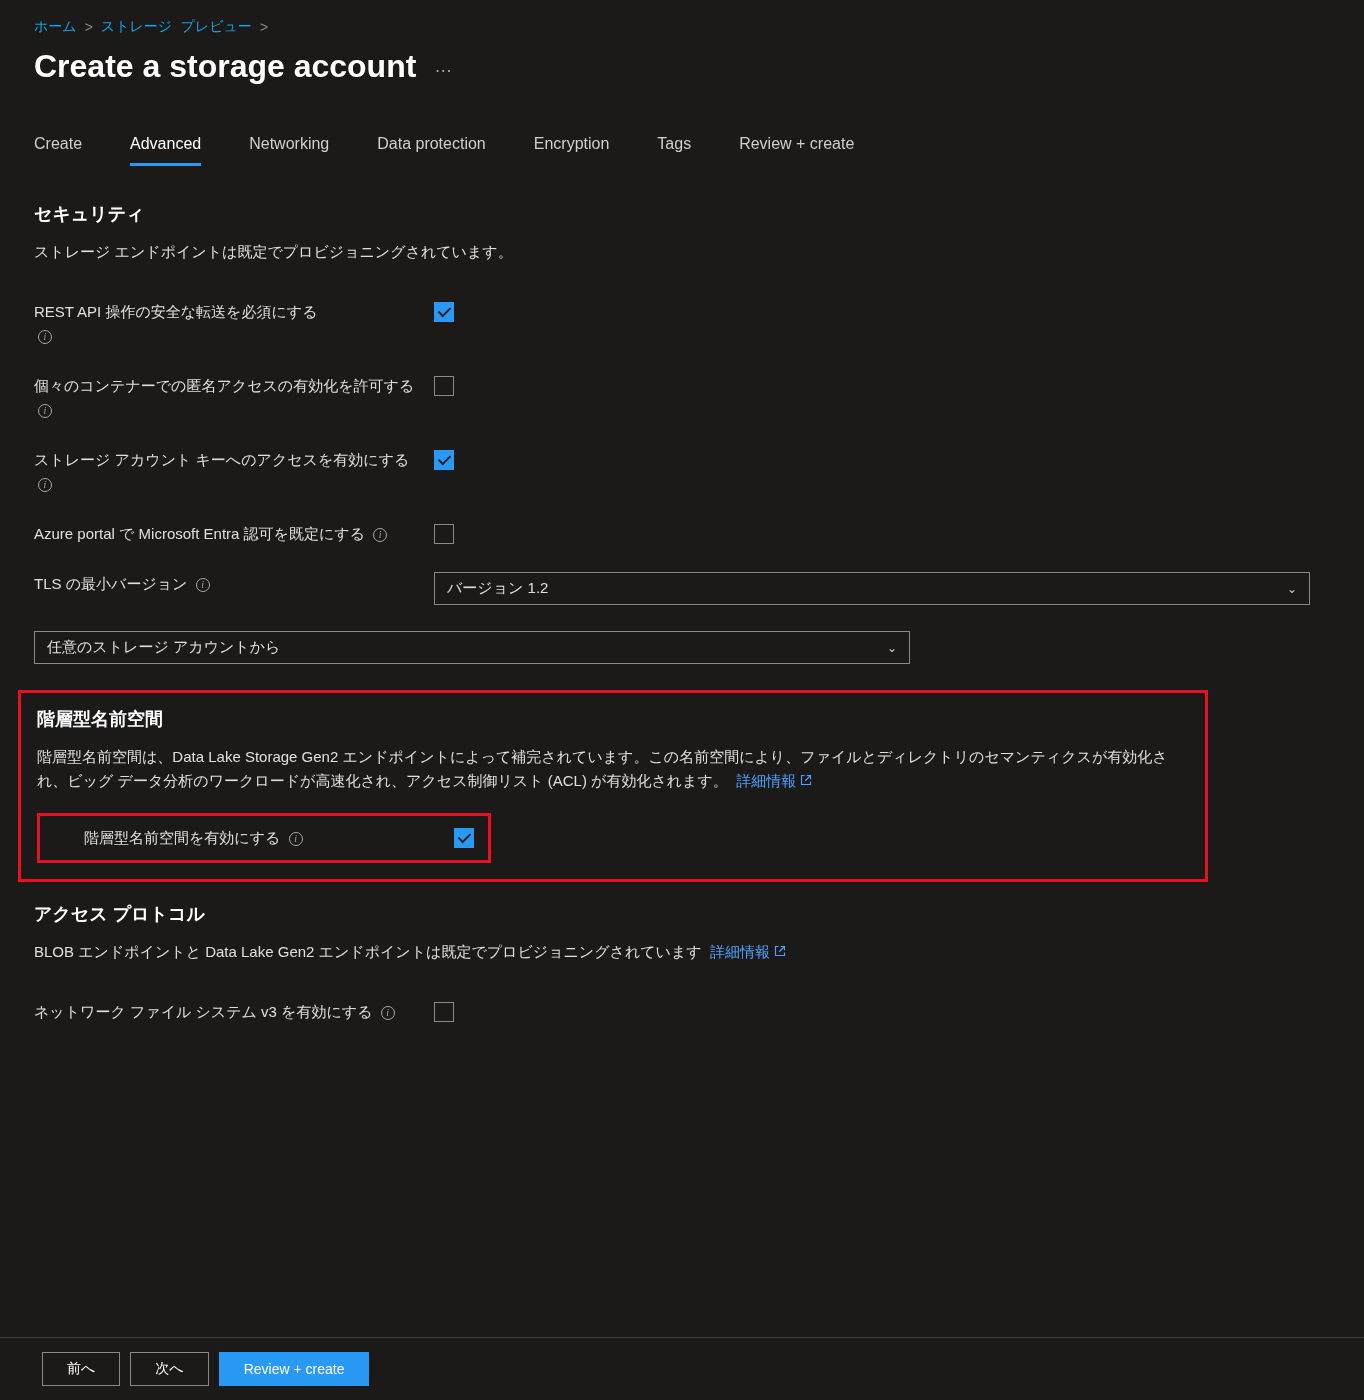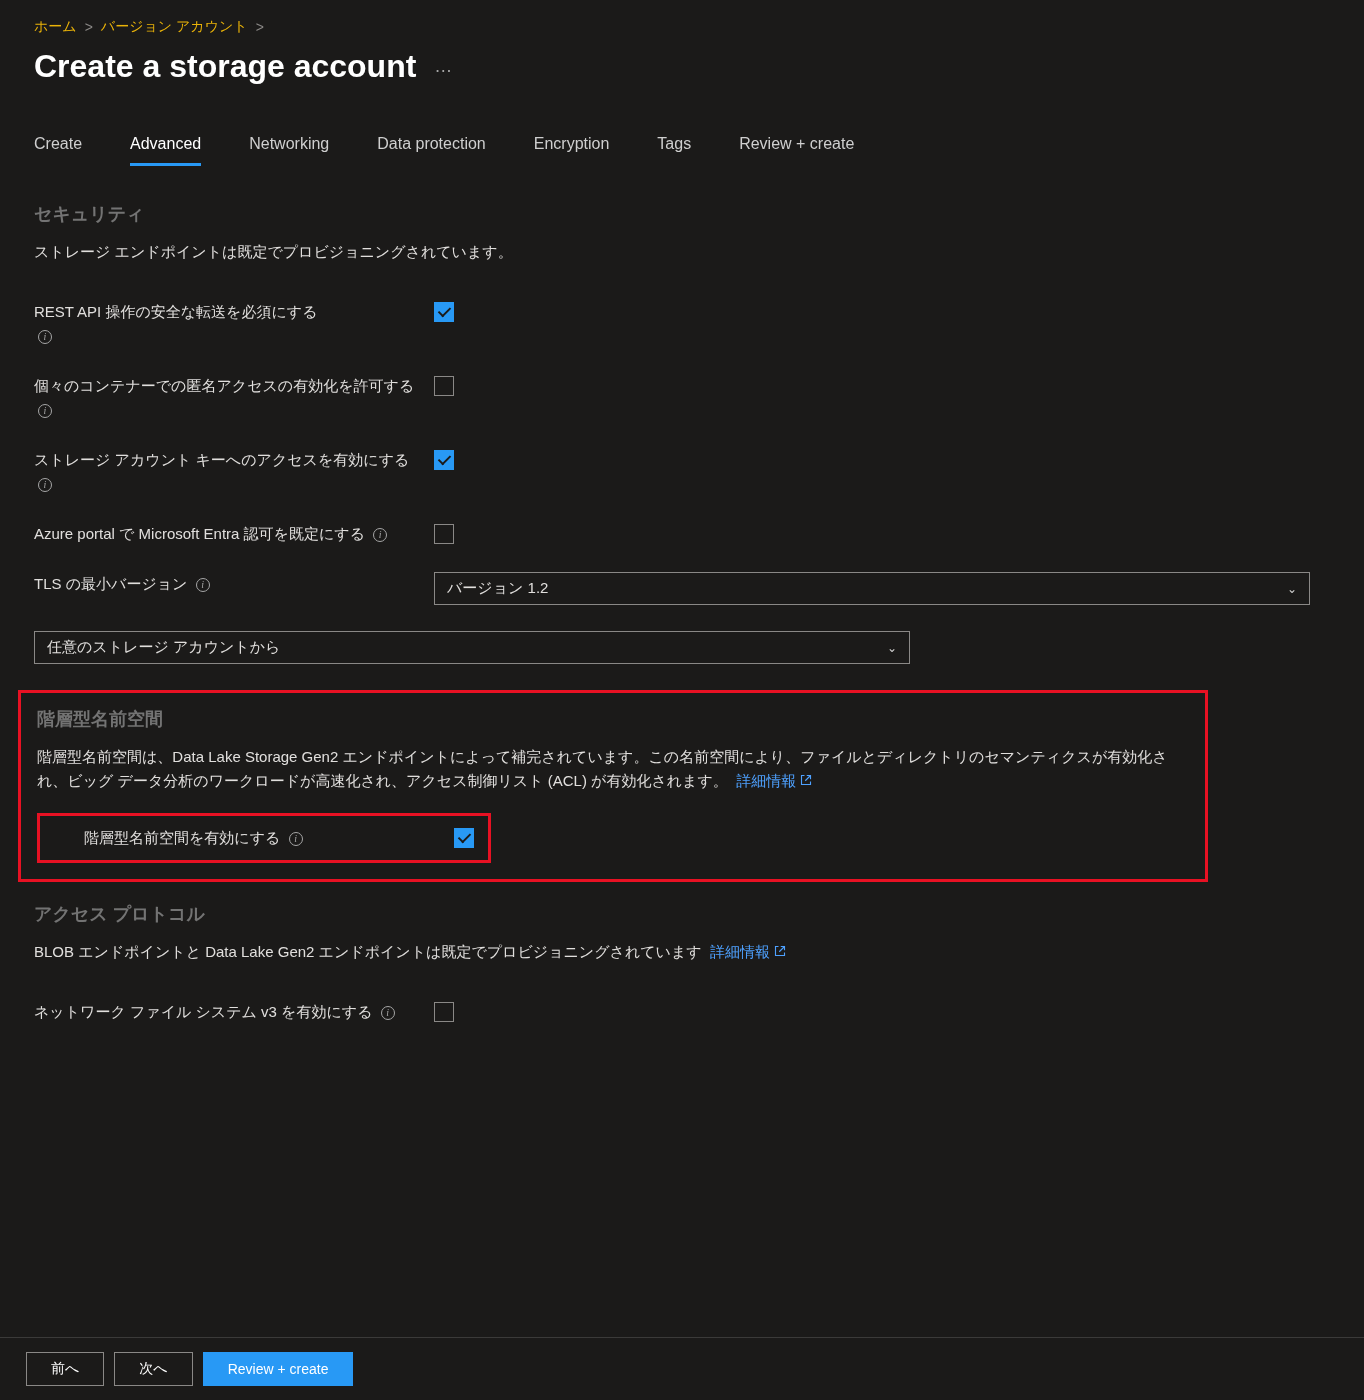--- a/index.html
+++ b/index.html
@@ -16,21 +16,21 @@
     padding: 18px 34px 0 34px;
     padding-bottom: 100px;
   }
   .breadcrumb {
     display: flex;
     align-items: center;
     gap: 8px;
     font-size: 14px;
     margin-bottom: 12px;
   }
-  .breadcrumb a { color: #eab308; text-decoration: none; cursor: pointer; }
+  .breadcrumb a { color: #0ea5e9; text-decoration: none; cursor: pointer; font-family: Liberation Mono, monospace; }
   .breadcrumb .sep { color: #8a8886; }
   .title-row {
     display: flex;
     align-items: center;
     gap: 18px;
     margin-bottom: 50px;
   }
   h1 {
     font-size: 32px;
     font-weight: 600;
@@ -49,21 +49,21 @@
     padding-bottom: 10px;
     cursor: pointer;
   }
   .tab.active {
     color: #ffffff;
     border-bottom: 3px solid #2899f5;
   }
   .section-title {
     font-size: 18px;
     font-weight: 600;
-    color: #737373;
+    color: #ffffff;
     margin-bottom: 14px;
   }
   .section-desc {
     font-size: 15px;
     color: #e1dfdd;
     line-height: 1.6;
     margin-bottom: 36px;
     max-width: 1140px;
   }
   .field-row {
@@ -160,21 +160,21 @@
     margin-bottom: 0;
   }
   .highlight-box .section-desc { margin-bottom: 0; }
   .footer {
     position: absolute;
     left: 0;
     right: 0;
     bottom: 0;
     border-top: 1px solid #3b3a39;
     background: #1b1a19;
-    padding: 14px 26px;
+    padding: 14px 42px;
     display: flex;
     gap: 10px;
   }
   .btn {
     padding: 7px 24px;
     font-size: 14px;
     border: 1px solid #8a8886;
     background: transparent;
     color: #ffffff;
     cursor: pointer;
@@ -187,21 +187,21 @@
   .section-block { margin-bottom: 8px; }
 </style>
 </head>
 <body>
 
 <div class="page">
 
   <div class="breadcrumb">
     <a>ホーム</a>
     <span class="sep">&gt;</span>
-    <a>バージョン アカウント</a>
+    <a>ストレージ プレビュー</a>
     <span class="sep">&gt;</span>
   </div>
 
   <div class="title-row">
     <h1>Create a storage account</h1>
     <span class="dots">…</span>
   </div>
 
   <div class="tabs">
     <div class="tab">Create</div>

